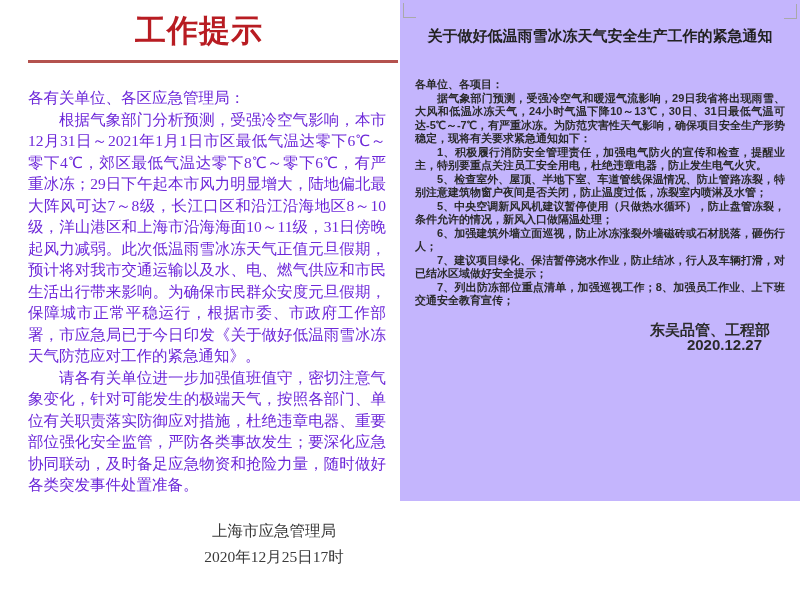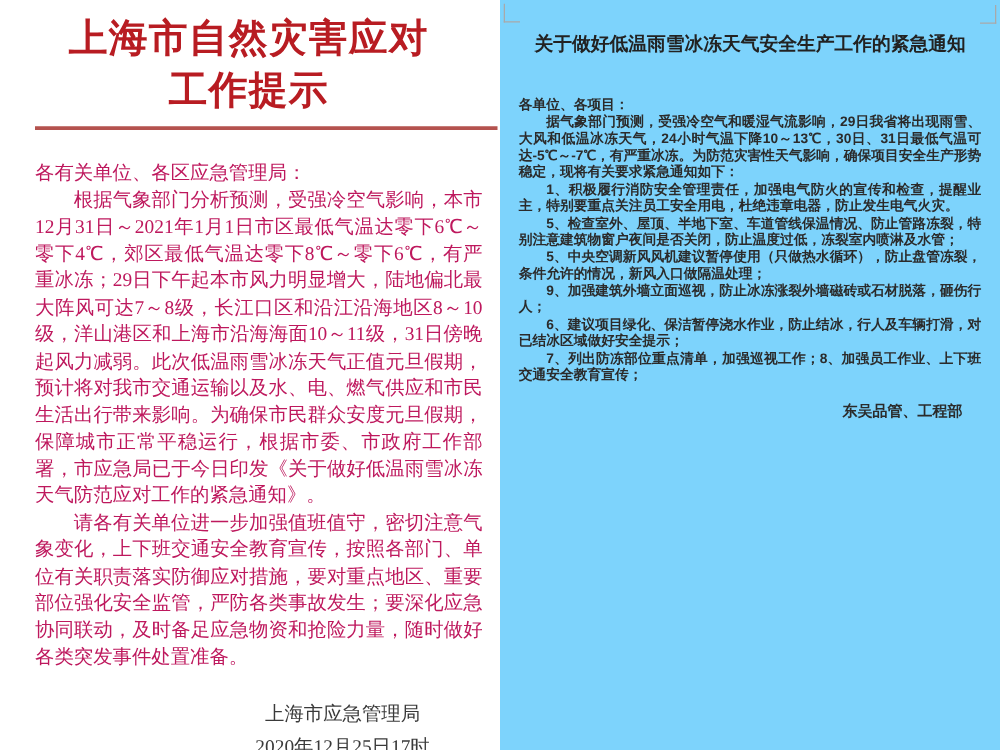--- a/index.html
+++ b/index.html
@@ -4,78 +4,78 @@
 <style>
   * { margin:0; padding:0; box-sizing:border-box; }
   html,body { width:800px; height:600px; background:#ffffff; overflow:hidden; }
   body { position:relative; font-family:"Liberation Serif", serif; color:#3a3a3a; }
 
   
   .left-page { position:absolute; left:0; top:0; width:398px; height:600px; background:#fff; }
   .l-title { margin:10px 30px 0 30px; text-align:center; font-family:"Liberation Sans", sans-serif;
              font-weight:700; font-size:31px; line-height:41px; color:#b81c22; letter-spacing:1px; }
   .l-divider { margin:9px 0 0 28px; width:370px; height:3px; background:#b4524e; }
-  .l-body { margin:24px 12px 0 28px; font-size:15.5px; line-height:21.5px; text-align:justify; color:#be185d; }
+  .l-body { margin:24px 12px 0 28px; font-size:15.5px; line-height:21.5px; text-align:justify; color:#6d28d9; }
   .l-body p { margin:0; text-indent:2em; }
   .l-body p.salutation { text-indent:0; }
   .l-sig { margin-top:22px; padding-left:150px; text-align:center; font-size:15.5px; line-height:26px; color:#3a3a3a; }
 
   
-  .right-page { position:absolute; left:400px; top:0; width:400px; height:600px; background:#7dd3fc;
+  .right-page { position:absolute; left:400px; top:0; width:400px; height:501px; background:#c4b5fd;
                 font-family:"Liberation Sans", sans-serif; color:#2b2b2b; }
   .r-title { margin:26px 10px 0 10px; text-align:center; font-size:15px; font-weight:700; line-height:19px; color:#222; }
   .r-body { margin:33px 15px 0 15px; font-size:11px; line-height:13.5px; font-weight:600; text-align:justify; }
   .r-body p { margin:0; text-indent:2em; }
   .r-body p.salutation { text-indent:0; }
-  .r-sig { margin-top:14px; text-align:right; font-size:12px; line-height:15px; font-weight:600; }
+  .r-sig { margin-top:14px; text-align:right; font-size:15px; line-height:15px; font-weight:600; }
   .r-sig .r-sig-name { padding-right:30px; }
   .r-sig .r-sig-date { padding-right:38px; }
 
   
   .corner-tl { position:absolute; left:403px; top:3px; width:13px; height:15px;
                border-left:1px solid #a9a9a9; border-bottom:1px solid #a9a9a9; }
   .corner-tr { position:absolute; left:784px; top:4px; width:13px; height:15px;
                border-right:1px solid #a9a9a9; border-bottom:1px solid #a9a9a9; }
 </style>
 </head>
 <body>
 
 <div class="left-page">
   <div class="l-title">
-    <div>上海市自然灾害应对</div>
     <div>工作提示</div>
   </div>
   <div class="l-divider"></div>
 
   <div class="l-body">
     <p class="salutation">各有关单位、各区应急管理局：</p>
     <p>根据气象部门分析预测，受强冷空气影响，本市12月31日～2021年1月1日市区最低气温达零下6℃～零下4℃，郊区最低气温达零下8℃～零下6℃，有严重冰冻；29日下午起本市风力明显增大，陆地偏北最大阵风可达7～8级，长江口区和沿江沿海地区8～10级，洋山港区和上海市沿海海面10～11级，31日傍晚起风力减弱。此次低温雨雪冰冻天气正值元旦假期，预计将对我市交通运输以及水、电、燃气供应和市民生活出行带来影响。为确保市民群众安度元旦假期，保障城市正常平稳运行，根据市委、市政府工作部署，市应急局已于今日印发《关于做好低温雨雪冰冻天气防范应对工作的紧急通知》。</p>
-      <p>请各有关单位进一步加强值班值守，密切注意气象变化，上下班交通安全教育宣传，按照各部门、单位有关职责落实防御应对措施，要对重点地区、重要部位强化安全监管，严防各类事故发生；要深化应急协同联动，及时备足应急物资和抢险力量，随时做好各类突发事件处置准备。</p>
+      <p>请各有关单位进一步加强值班值守，密切注意气象变化，针对可能发生的极端天气，按照各部门、单位有关职责落实防御应对措施，杜绝违章电器、重要部位强化安全监管，严防各类事故发生；要深化应急协同联动，及时备足应急物资和抢险力量，随时做好各类突发事件处置准备。</p>
   </div>
 
   <div class="l-sig">
     <div>上海市应急管理局</div>
     <div>2020年12月25日17时</div>
   </div>
 
 </div>
 
 <div class="right-page">
   <div class="r-title">关于做好低温雨雪冰冻天气安全生产工作的紧急通知</div>
 
   <div class="r-body">
     <p class="salutation">各单位、各项目：</p>
     <p>据气象部门预测，受强冷空气和暖湿气流影响，29日我省将出现雨雪、大风和低温冰冻天气，24小时气温下降10～13℃，30日、31日最低气温可达-5℃～-7℃，有严重冰冻。为防范灾害性天气影响，确保项目安全生产形势稳定，现将有关要求紧急通知如下：</p>
     <p>1、积极履行消防安全管理责任，加强电气防火的宣传和检查，提醒业主，特别要重点关注员工安全用电，杜绝违章电器，防止发生电气火灾。</p>
       <p>5、检查室外、屋顶、半地下室、车道管线保温情况、防止管路冻裂，特别注意建筑物窗户夜间是否关闭，防止温度过低，冻裂室内喷淋及水管；</p>
       <p>5、中央空调新风风机建议暂停使用（只做热水循环），防止盘管冻裂，条件允许的情况，新风入口做隔温处理；</p>
-      <p>9、加强建筑外墙立面巡视，防止冰冻涨裂外墙磁砖或石材脱落，砸伤行人；</p>
-      <p>6、建议项目绿化、保洁暂停浇水作业，防止结冰，行人及车辆打滑，对已结冰区域做好安全提示；</p>
+      <p>6、加强建筑外墙立面巡视，防止冰冻涨裂外墙磁砖或石材脱落，砸伤行人；</p>
+      <p>7、建议项目绿化、保洁暂停浇水作业，防止结冰，行人及车辆打滑，对已结冰区域做好安全提示；</p>
       <p>7、列出防冻部位重点清单，加强巡视工作；8、加强员工作业、上下班交通安全教育宣传；</p>
   </div>
 
   <div class="r-sig">
     <div class="r-sig-name">东吴品管、工程部</div>
+    <div class="r-sig-date">2020.12.27</div>
   </div>
 </div>
 
 <div class="corner-tl"></div>
 <div class="corner-tr"></div>
 
 </body></html>

